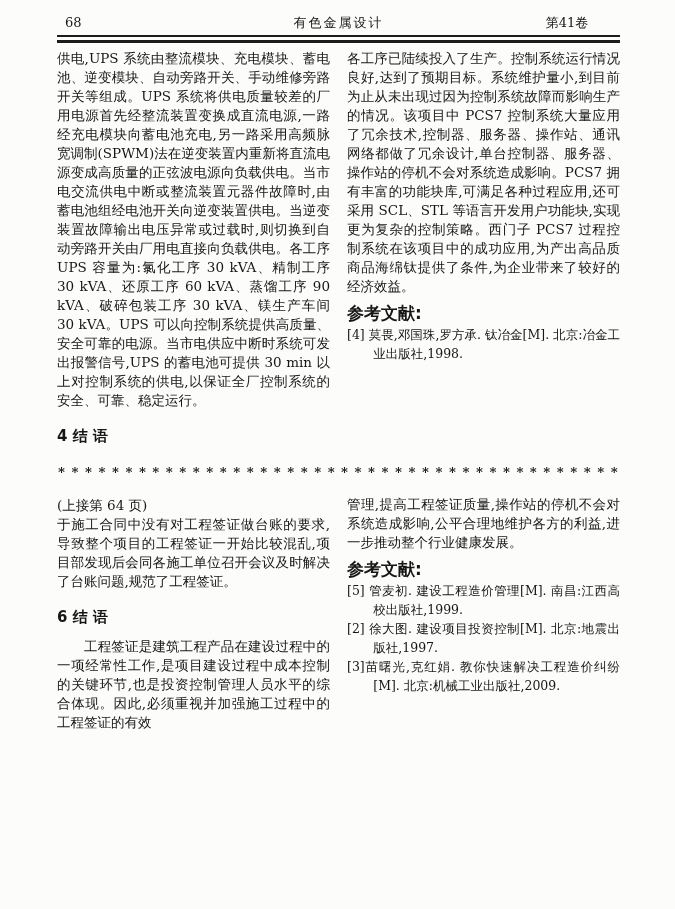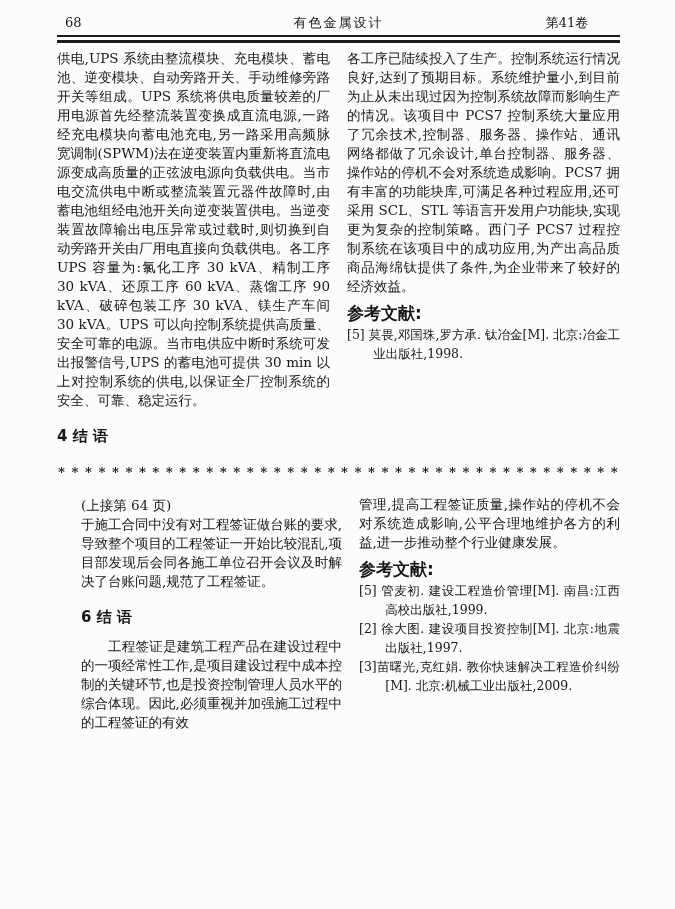--- a/index.html
+++ b/index.html
@@ -22,21 +22,21 @@
   }
   .hdr .pageno{width:90px;text-align:left;}
   .hdr .jtitle{flex:1;text-align:center;letter-spacing:2px;}
   .hdr .vol{width:90px;text-align:center;}
   .rule-thin{height:0;border-top:2px solid #1c1c1c;}
   .rule-thick{height:3px;background:#1c1c1c;margin-top:3px;}
   
   .cols{display:flex;gap:17px;}
   .col{width:274px;text-align:justify;}
   .section-top{height:398px;margin-top:6px;overflow:hidden;}
-  .section-bottom{overflow:hidden;margin-left:24px;}
+  .section-bottom{overflow:hidden;}
   p{margin:0;font-size:13.5px;line-height:19px;}
   p.indent{text-indent:2em;}
   .sec-head{
     font-size:15px;font-weight:bold;
     margin:16px 0 10px 0;line-height:20px;
     font-family:"DejaVu Sans","Liberation Sans",sans-serif;
   }
   .ref-head{
     font-size:17px;font-weight:bold;line-height:19px;
     margin-top:8px;margin-bottom:2px;
@@ -71,21 +71,21 @@
 
   <div class="cols section-top">
     <div class="col">
       <p>供电,UPS 系统由整流模块、充电模块、蓄电池、逆变模块、自动旁路开关、手动维修旁路开关等组成。UPS 系统将供电质量较差的厂用电源首先经整流装置变换成直流电源,一路经充电模块向蓄电池充电,另一路采用高频脉宽调制(SPWM)法在逆变装置内重新将直流电源变成高质量的正弦波电源向负载供电。当市电交流供电中断或整流装置元器件故障时,由蓄电池组经电池开关向逆变装置供电。当逆变装置故障输出电压异常或过载时,则切换到自动旁路开关由厂用电直接向负载供电。各工序 UPS 容量为:氯化工序 30 kVA、精制工序 30 kVA、还原工序 60 kVA、蒸馏工序 90 kVA、破碎包装工序 30 kVA、镁生产车间 30 kVA。UPS 可以向控制系统提供高质量、安全可靠的电源。当市电供应中断时系统可发出报警信号,UPS 的蓄电池可提供 30 min 以上对控制系统的供电,以保证全厂控制系统的安全、可靠、稳定运行。</p>
       <div class="sec-head">4 结 语</div>
 
     </div>
     <div class="col">
       <p>各工序已陆续投入了生产。控制系统运行情况良好,达到了预期目标。系统维护量小,到目前为止从未出现过因为控制系统故障而影响生产的情况。该项目中 PCS7 控制系统大量应用了冗余技术,控制器、服务器、操作站、通讯网络都做了冗余设计,单台控制器、服务器、操作站的停机不会对系统造成影响。PCS7 拥有丰富的功能块库,可满足各种过程应用,还可采用 SCL、STL 等语言开发用户功能块,实现更为复杂的控制策略。西门子 PCS7 过程控制系统在该项目中的成功应用,为产出高品质商品海绵钛提供了条件,为企业带来了较好的经济效益。</p>
       <div class="ref-head">参考文献:</div>
-      <p class="ref">[5] 莫畏,邓国珠,罗方承. 钛冶金[M]. 北京:冶金工业出版社,1998.</p>
+      <p class="ref">[4] 莫畏,邓国珠,罗方承. 钛冶金[M]. 北京:冶金工业出版社,1998.</p>
     </div>
   </div>
 
   <div class="star-sep">∗∗∗∗∗∗∗∗∗∗∗∗∗∗∗∗∗∗∗∗∗∗∗∗∗∗∗∗∗∗∗∗∗∗∗∗∗∗∗∗∗∗∗∗∗∗∗</div>
 
   <div class="cols section-bottom">
     <div class="col">
       <p class="cont-note">(上接第 64 页)</p>
       <p>于施工合同中没有对工程签证做台账的要求,导致整个项目的工程签证一开始比较混乱,项目部发现后会同各施工单位召开会议及时解决了台账问题,规范了工程签证。</p>
       <div class="sec-head">6 结 语</div>

